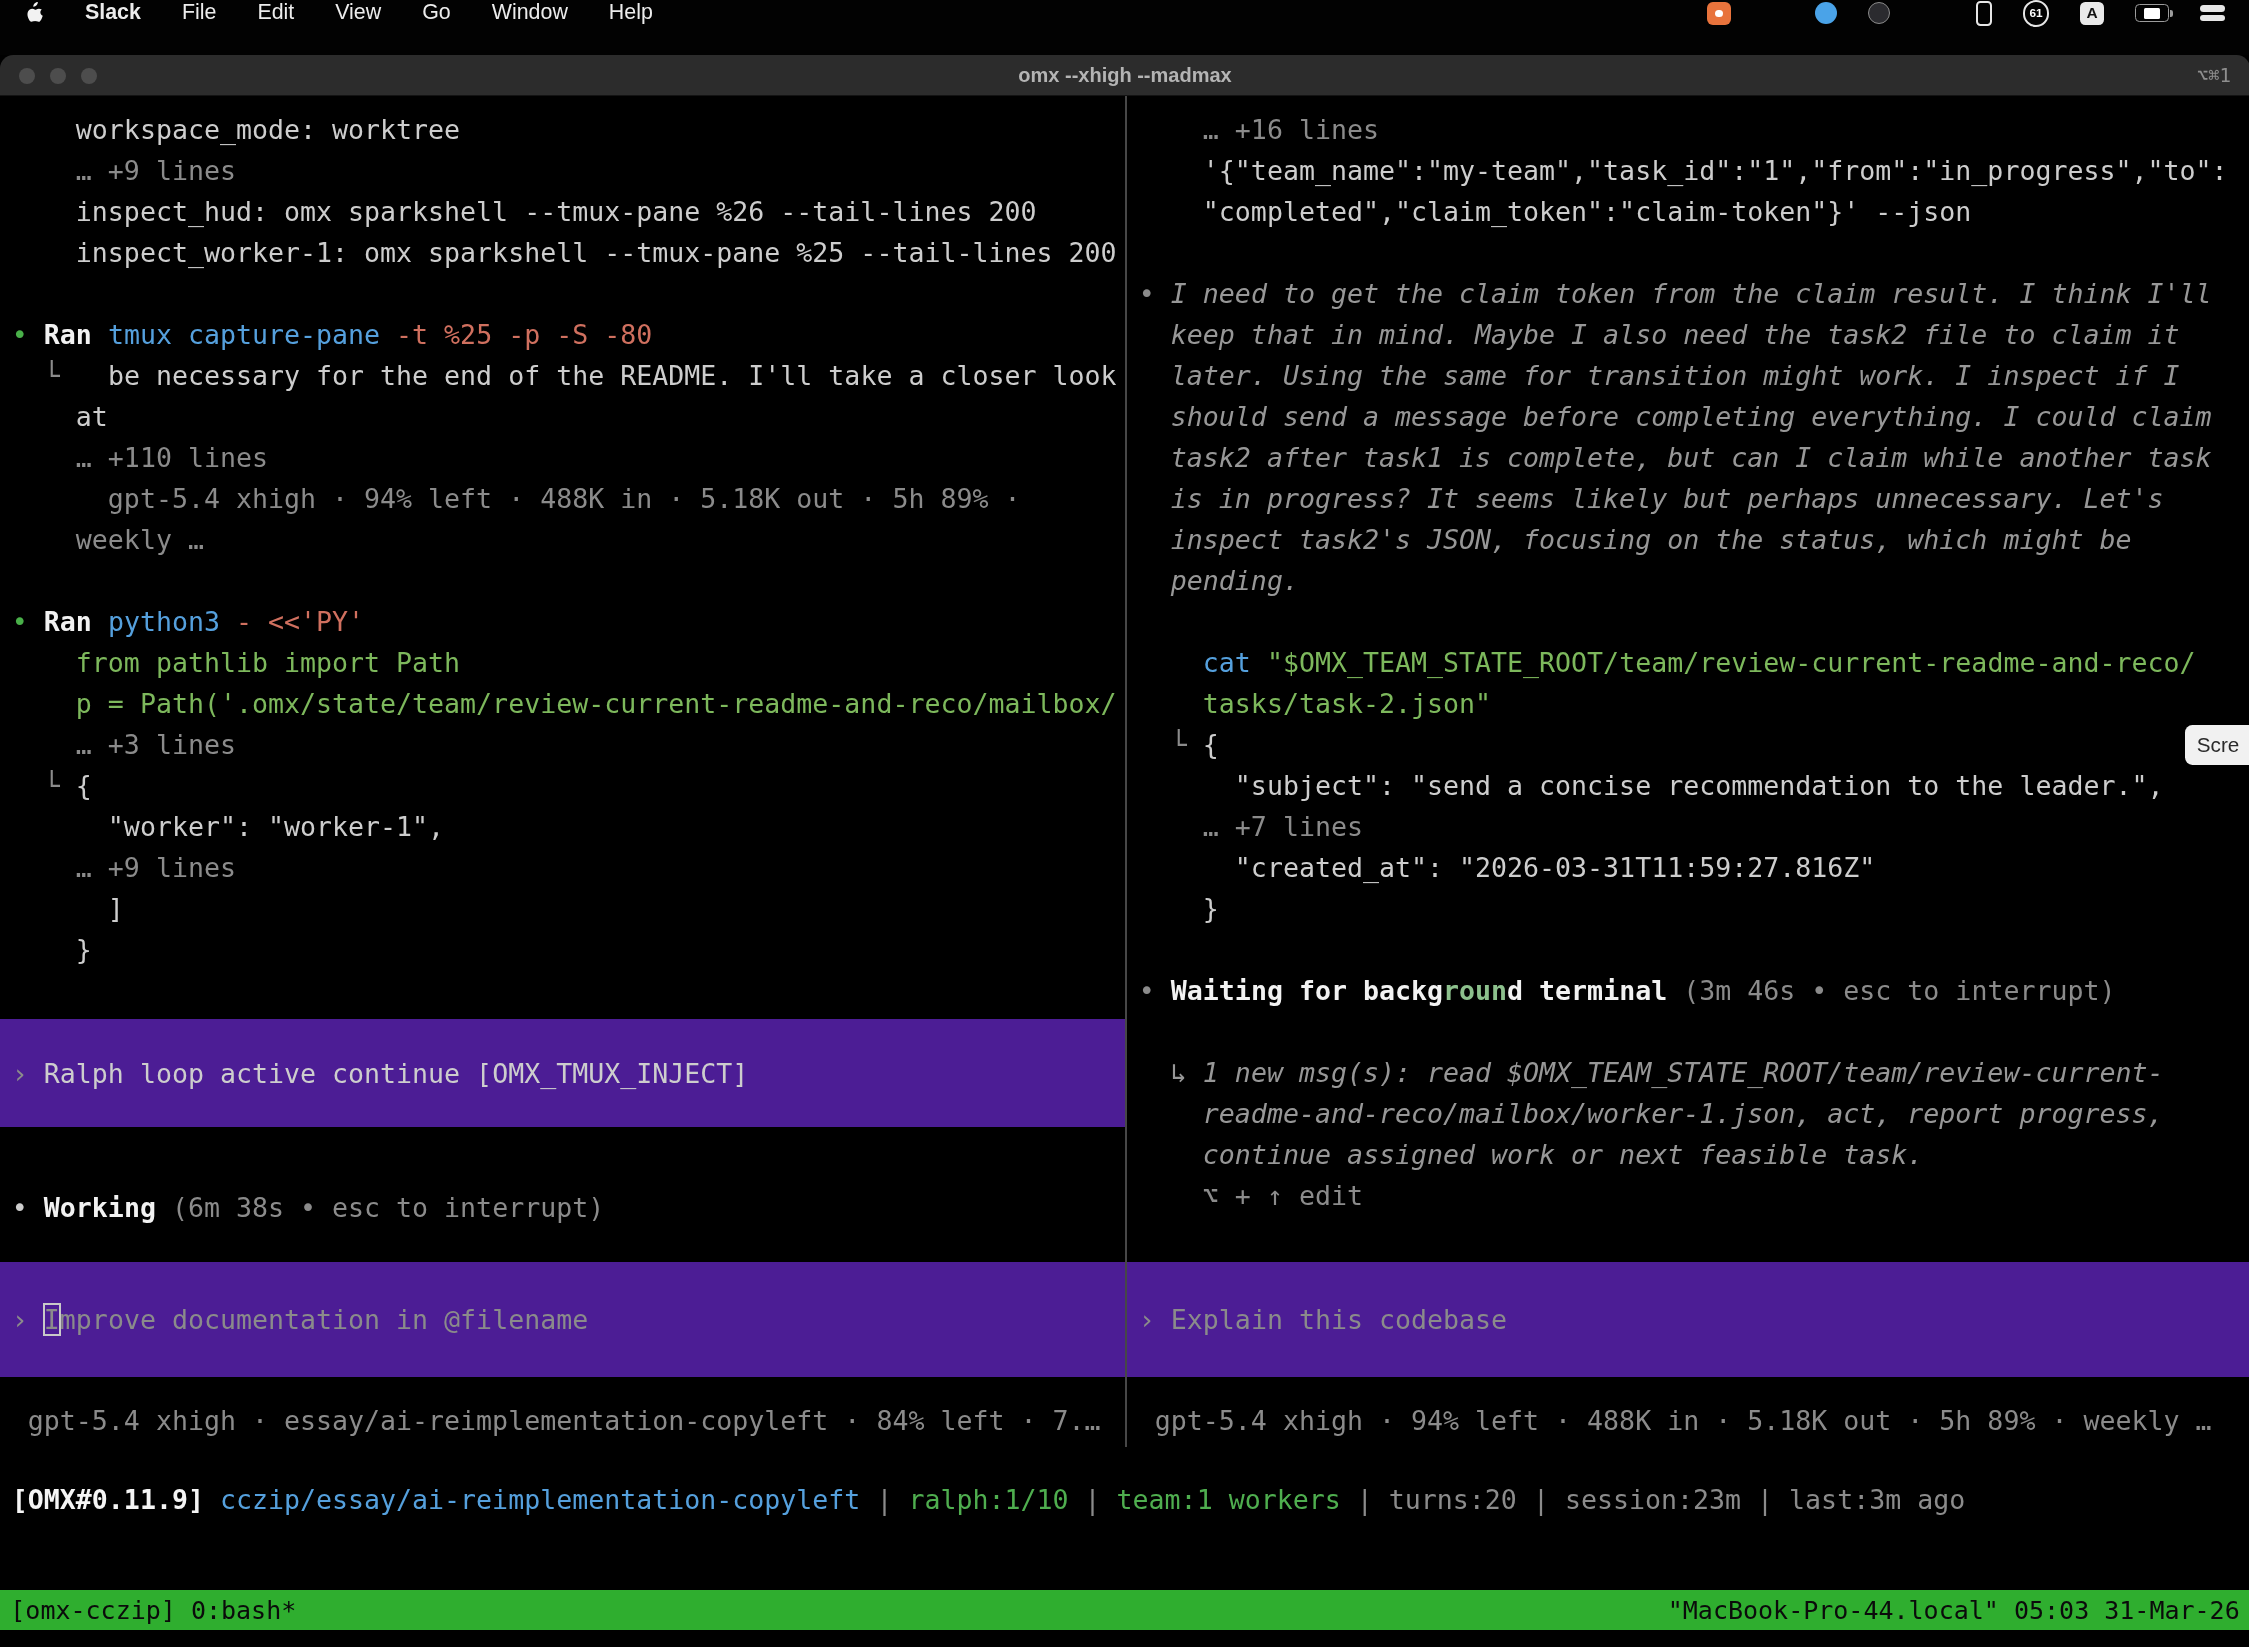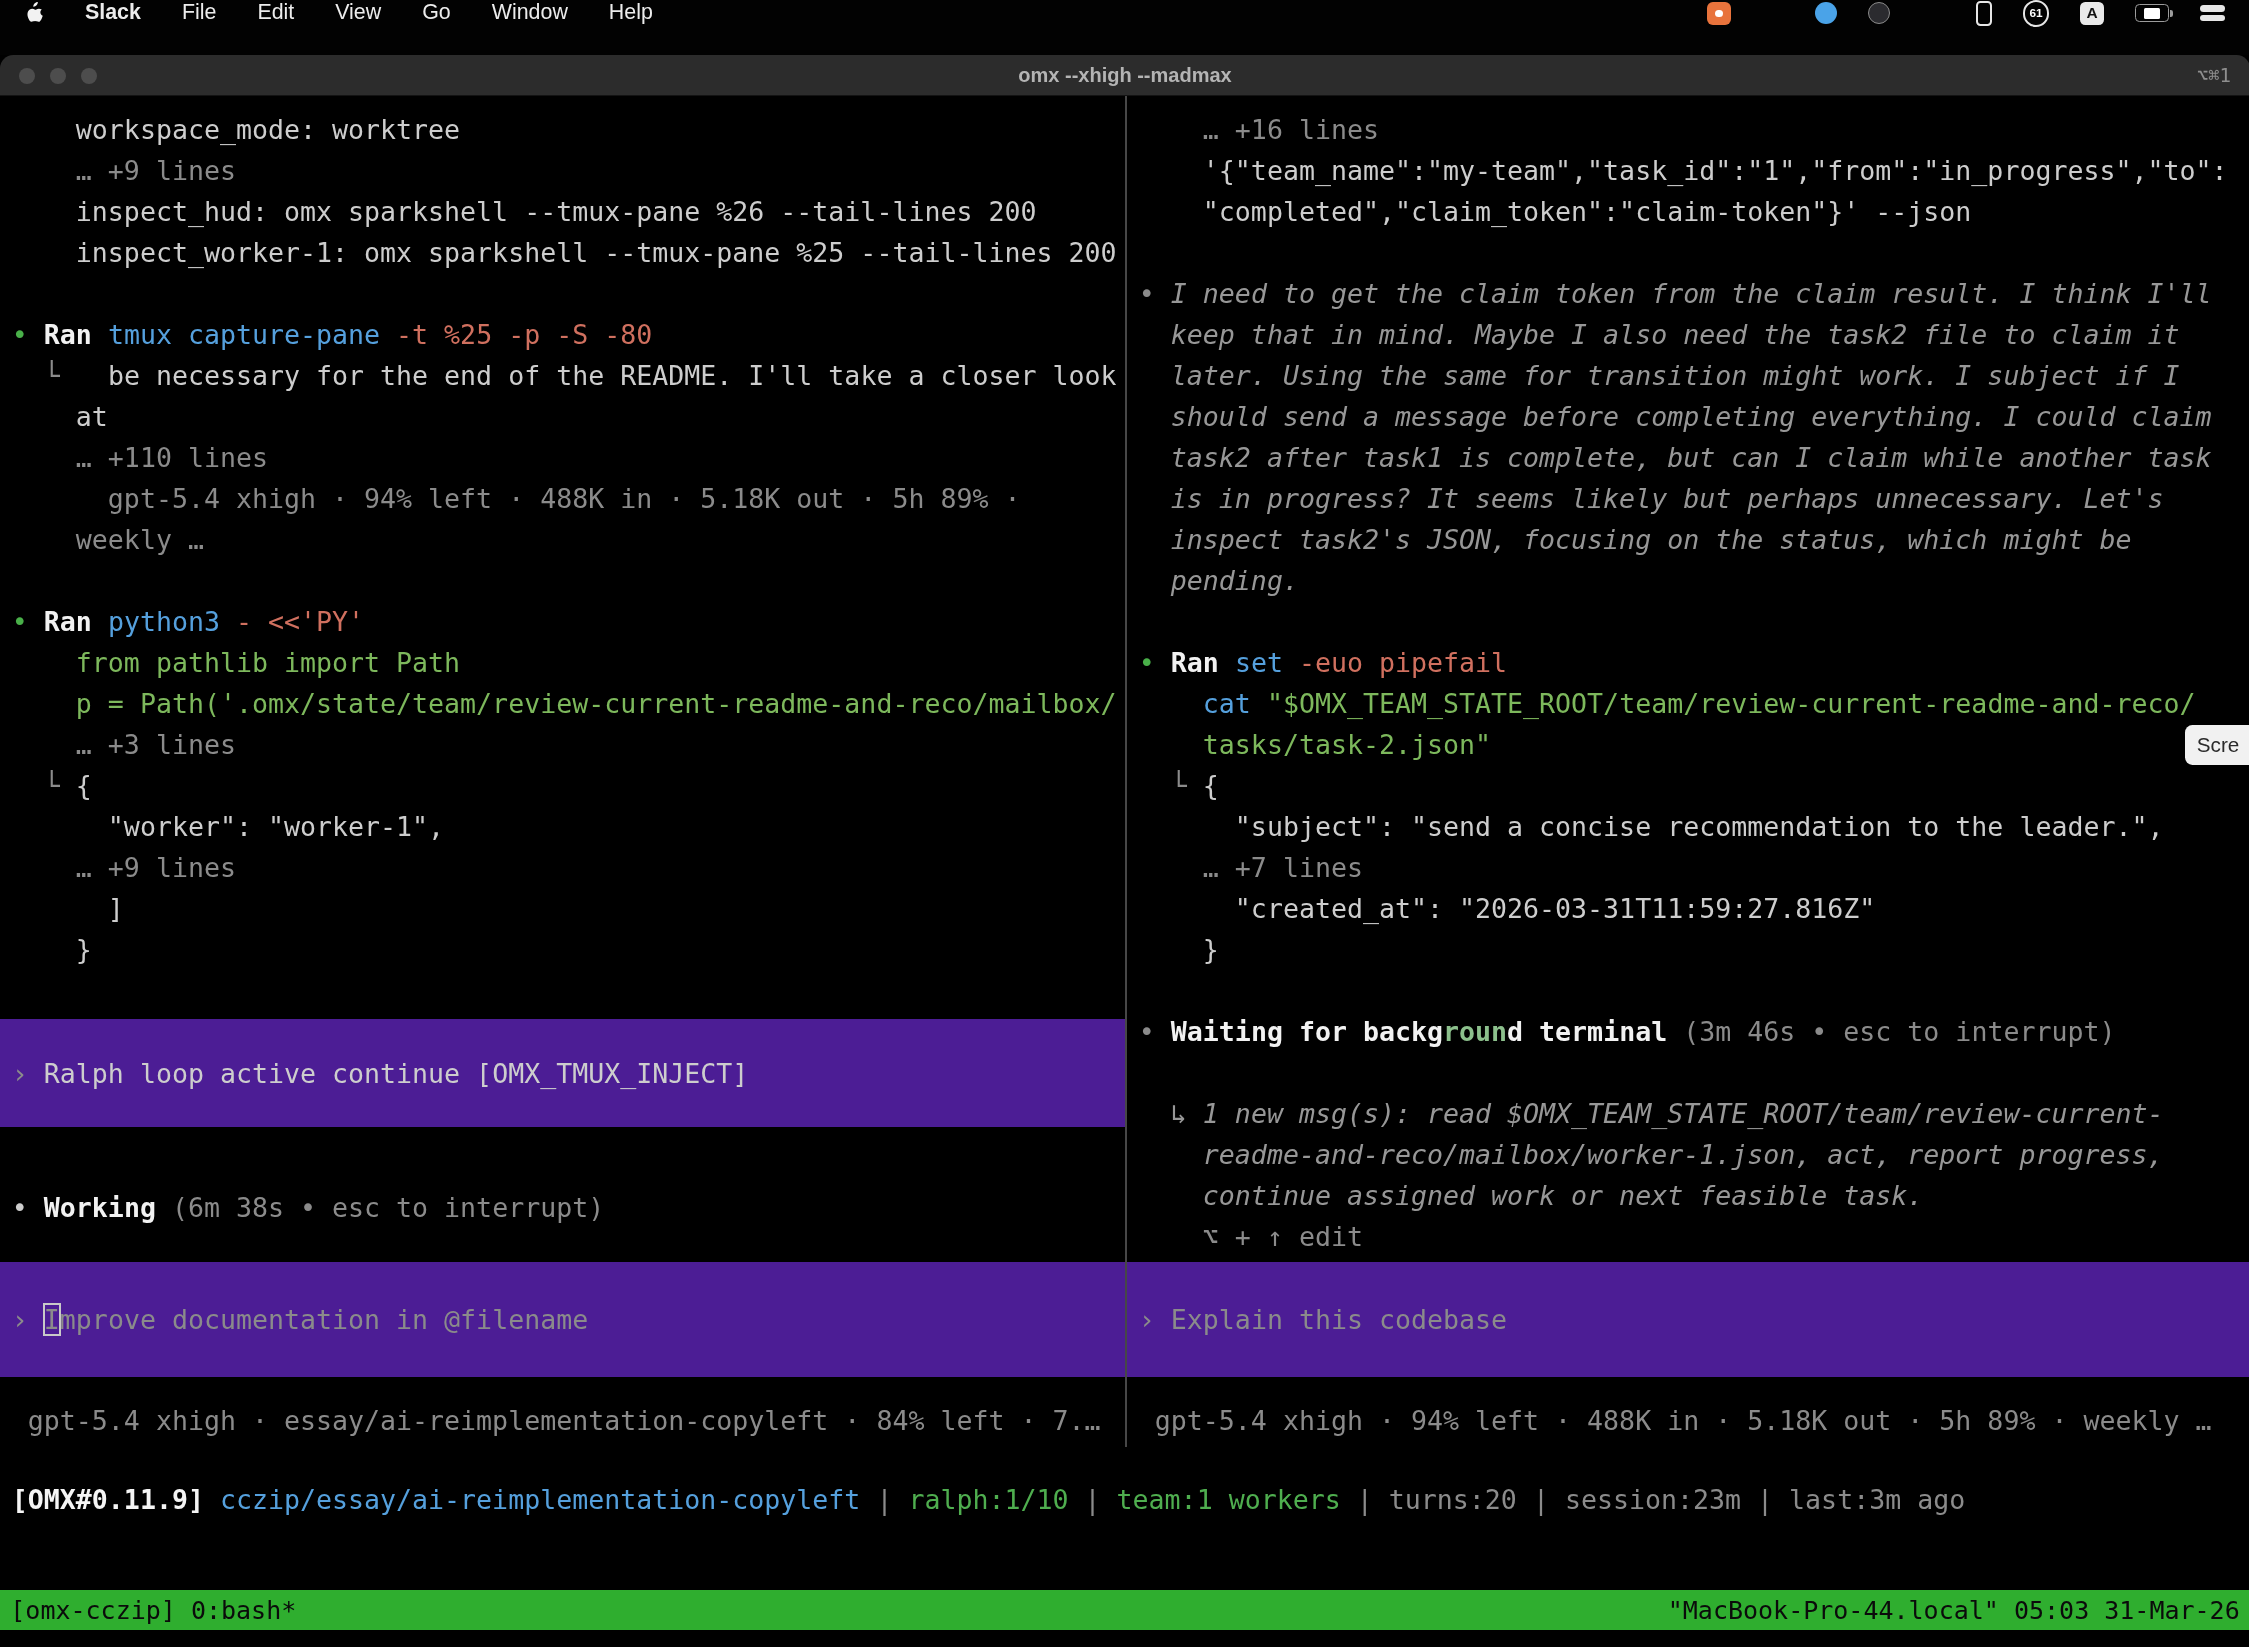--- a/index.html
+++ b/index.html
@@ -187,28 +187,27 @@
     </div>
     <div class="divider"></div>
     <div class="pane right">
       <div class="flow">
           <div class="tl"><span class="sg dim">    … +16 lines</span></div>
           <div class="tl"><span class="sg ">    '{"team_name":"my-team","task_id":"1","from":"in_progress","to":</span></div>
           <div class="tl"><span class="sg ">    "completed","claim_token":"claim-token"}' --json</span></div>
           <div class="tl"><span class="sg "> </span></div>
           <div class="tl"><span class="sg dim">• </span><span class="sg think">I need to get the claim token from the claim result. I think I'll</span></div>
           <div class="tl"><span class="sg think">  keep that in mind. Maybe I also need the task2 file to claim it</span></div>
-          <div class="tl"><span class="sg think">  later. Using the same for transition might work. I subject if I</span></div>
+          <div class="tl"><span class="sg think">  later. Using the same for transition might work. I inspect if I</span></div>
           <div class="tl"><span class="sg think">  should send a message before completing everything. I could claim</span></div>
           <div class="tl"><span class="sg think">  task2 after task1 is complete, but can I claim while another task</span></div>
           <div class="tl"><span class="sg think">  is in progress? It seems likely but perhaps unnecessary. Let's</span></div>
           <div class="tl"><span class="sg think">  inspect task2's JSON, focusing on the status, which might be</span></div>
           <div class="tl"><span class="sg think">  pending.</span></div>
           <div class="tl"><span class="sg "> </span></div>
-          <div class="tl"><span class="sg gbul">• </span><span class="sg bold">Ran </span><span class="sg blue">set </span><span class="sg red">-euo pipefail</span></div>
           <div class="tl"><span class="sg blue">    cat </span><span class="sg green">"$OMX_TEAM_STATE_ROOT/team/review-current-readme-and-reco/</span></div>
           <div class="tl"><span class="sg green">    tasks/task-2.json"</span></div>
           <div class="tl"><span class="sg dim">  └ </span><span class="sg ">{</span></div>
           <div class="tl"><span class="sg ">      "subject": "send a concise recommendation to the leader.",</span></div>
           <div class="tl"><span class="sg dim">    … +7 lines</span></div>
           <div class="tl"><span class="sg ">      "created_at": "2026-03-31T11:59:27.816Z"</span></div>
           <div class="tl"><span class="sg ">    }</span></div>
           <div class="tl"><span class="sg "> </span></div>
           <div class="tl"><span class="sg dim">• </span><span class="sg bold">Waiting for backg</span><span class="sg boldgreen">roun</span><span class="sg bold">d terminal</span><span class="sg dim"> (3m 46s • esc to interrupt)</span></div>
           <div class="tl"><span class="sg "> </span></div>

